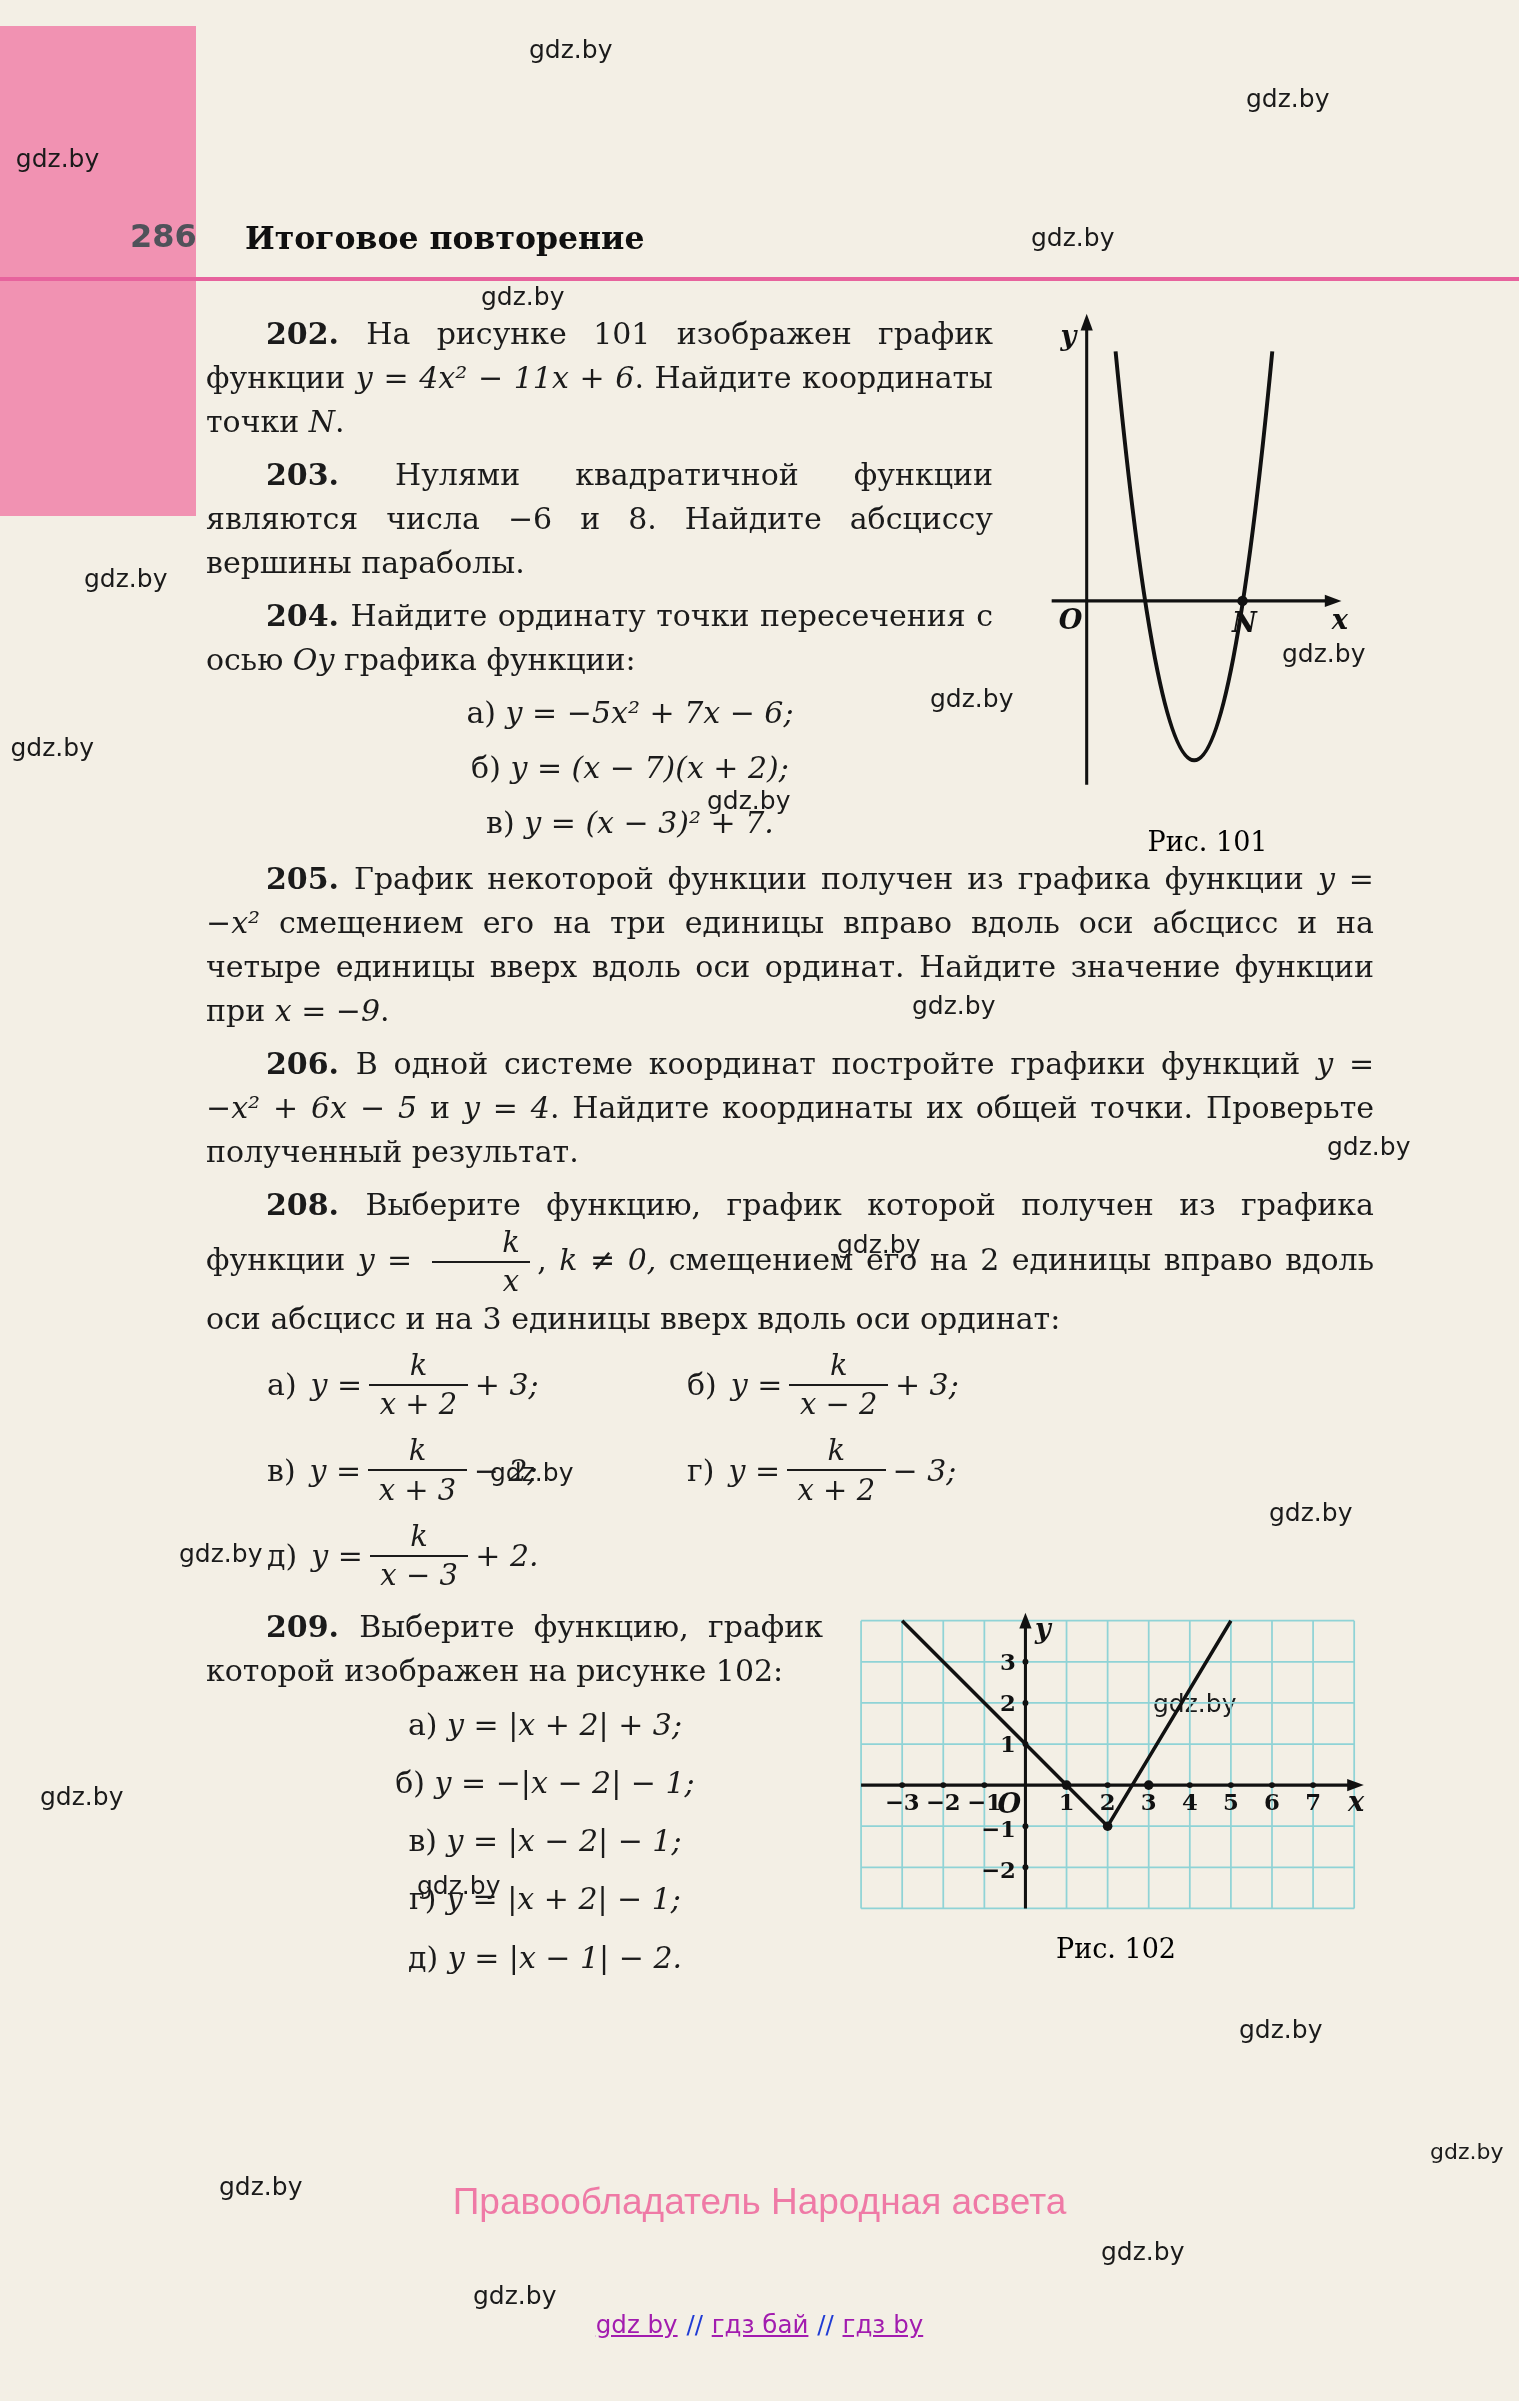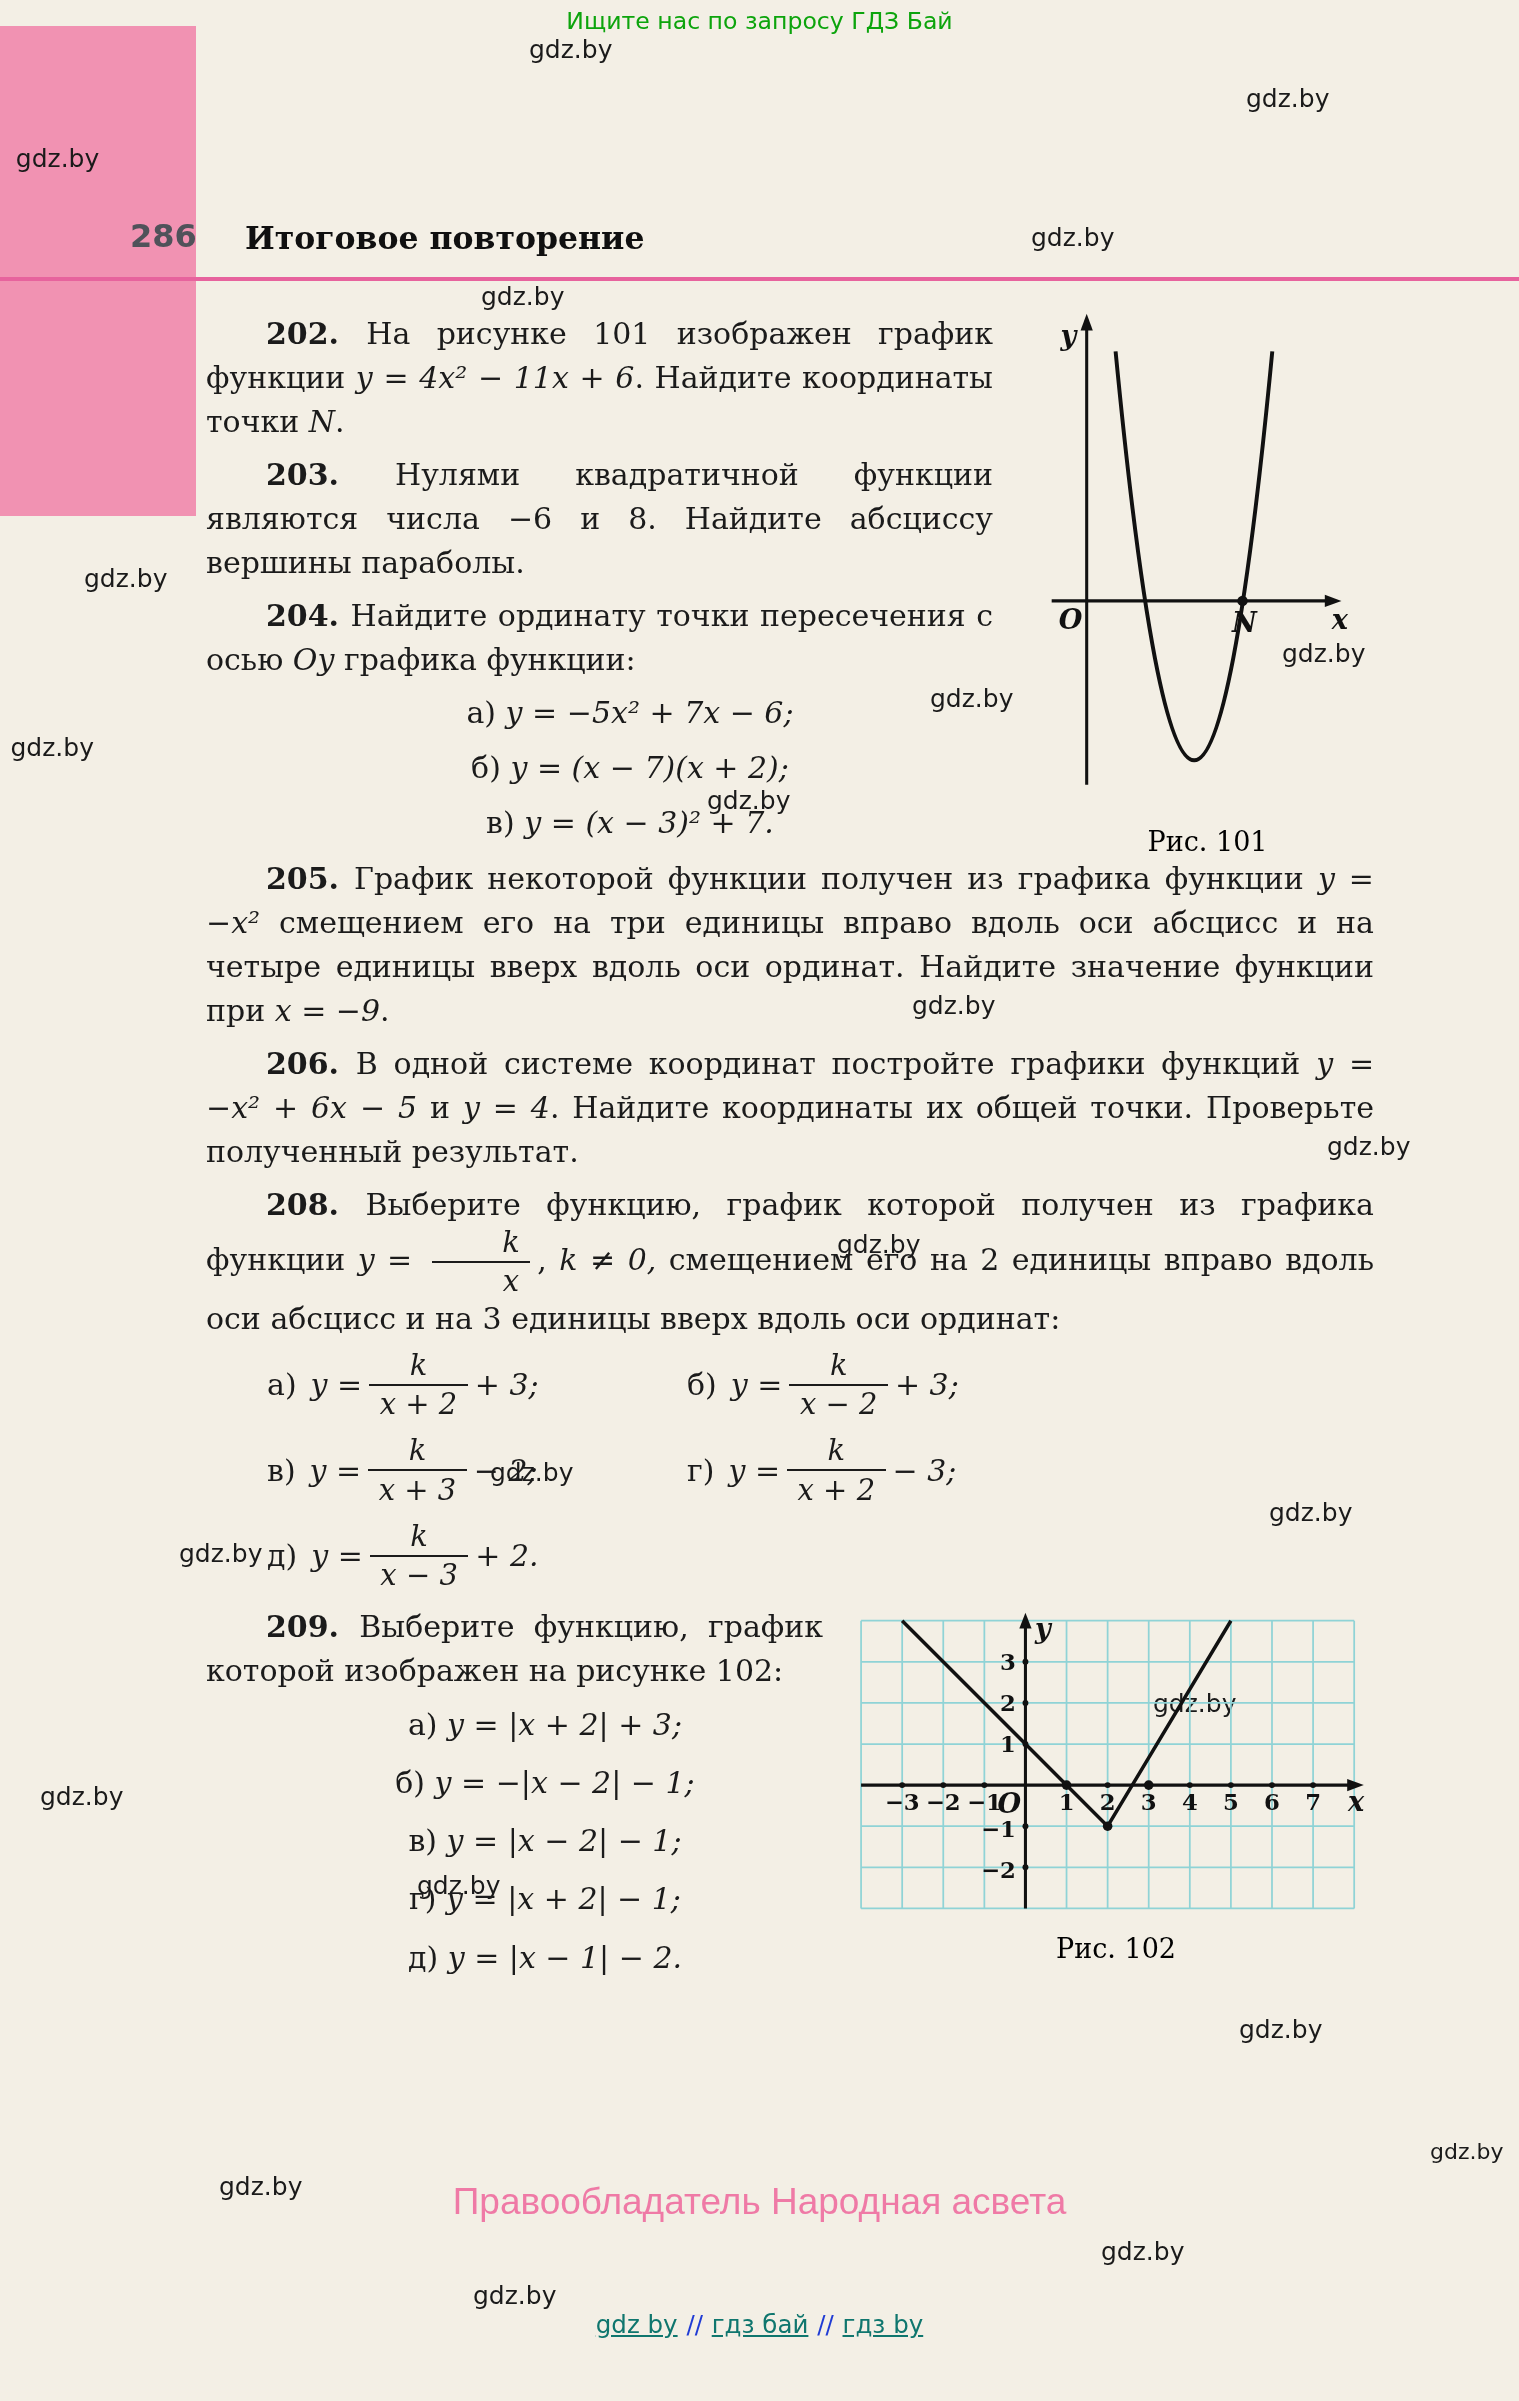--- a/index.html
+++ b/index.html
@@ -24,37 +24,36 @@
   .frac{display:inline-block;vertical-align:middle;text-align:center;line-height:1.05;margin:0 7px;}
   .frac .fnum{display:block;font-style:italic;font-size:29px;padding:0 10.5px 3.5px;border-bottom:2.6px solid #1b1b1b;}
   .frac .fden{display:block;font-style:italic;font-size:29px;padding:3.5px 10.5px 0;}
   .grid208{display:grid;grid-template-columns:420px 1fr;row-gap:15.8px;margin:7px 0 14px 61px;font-size:30px;}
   .opt208{display:flex;align-items:center;}
   .opt208 .lbl{margin-right:14px;}
   .row2 .col-b{width:617px;}
   .opts209 .opt-line{margin-bottom:12.3px;}
   .copyright{position:absolute;left:0;top:2181px;width:100%;text-align:center;font-family:Liberation Sans, sans-serif;font-size:37px;color:#ef7aa6;}
   .links{position:absolute;left:0;top:2310px;width:100%;text-align:center;font-family:"DejaVu Sans",sans-serif;font-size:24.5px;}
-  .links a{color:#0f766e;text-decoration:underline;cursor:pointer;}
+  .links a{color:#a21caf;text-decoration:underline;cursor:pointer;}
   .links .sep{margin:0 8.8px;color:#1f3bd4;}
   
   .axis{stroke:#111;stroke-width:3.5;}
   .curve{stroke:#111;stroke-width:4.5;fill:none;}
   .vline{stroke:#111;stroke-width:4;fill:none;}
   .gridline{stroke:#8fd3d6;stroke-width:2;}
   .svgt{font-family:"DejaVu Serif",serif;font-style:italic;font-weight:bold;font-size:31px;fill:#111;}
   .tick{font-family:"DejaVu Serif",serif;font-weight:bold;font-size:26px;fill:#111;}
   .dot{fill:#111;}
 </style>
 </head>
 <body>
 
 <div class="page">
 
-  <div class="banner">Ищите нас по запросу ГДЗ Бай</div>
 
   <div class="pink-block"></div>
 
   <span class="wm" style="left:529px;top:35px">gdz.by</span>
   <span class="wm" style="left:1246px;top:84px">gdz.by</span>
   <span class="wm" style="left:15.8px;top:144px">gdz.by</span>
   <span class="wm" style="left:1031px;top:223px">gdz.by</span>
   <span class="wm" style="left:481px;top:282px">gdz.by</span>
   <span class="wm" style="left:84px;top:564px">gdz.by</span>
   <span class="wm" style="left:1282px;top:639px">gdz.by</span>

